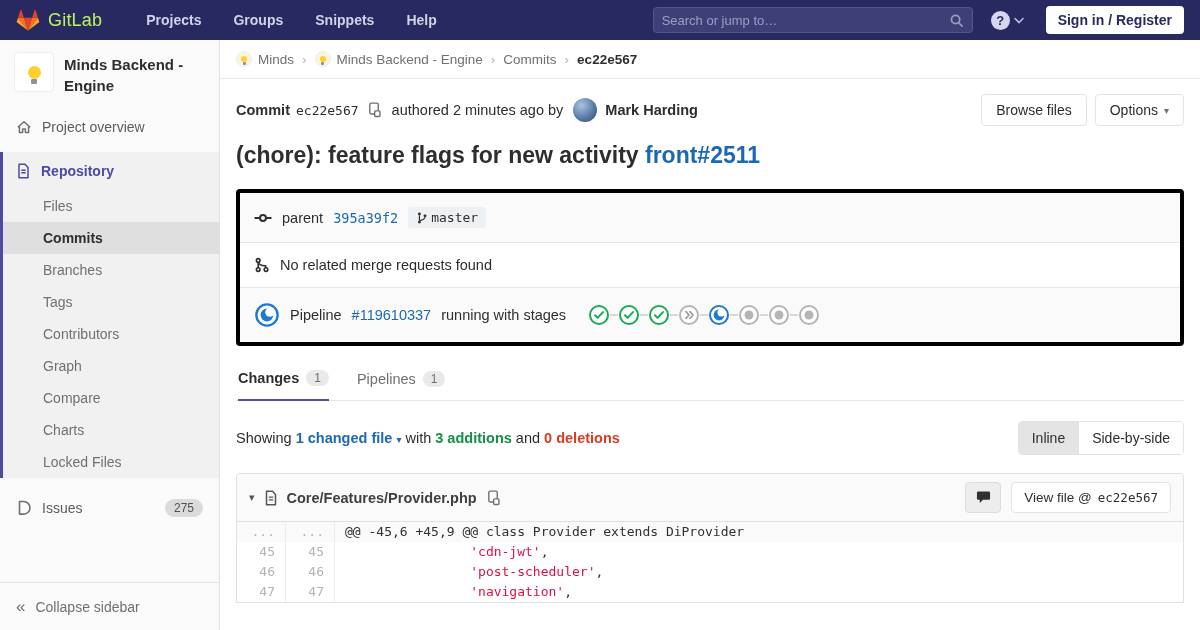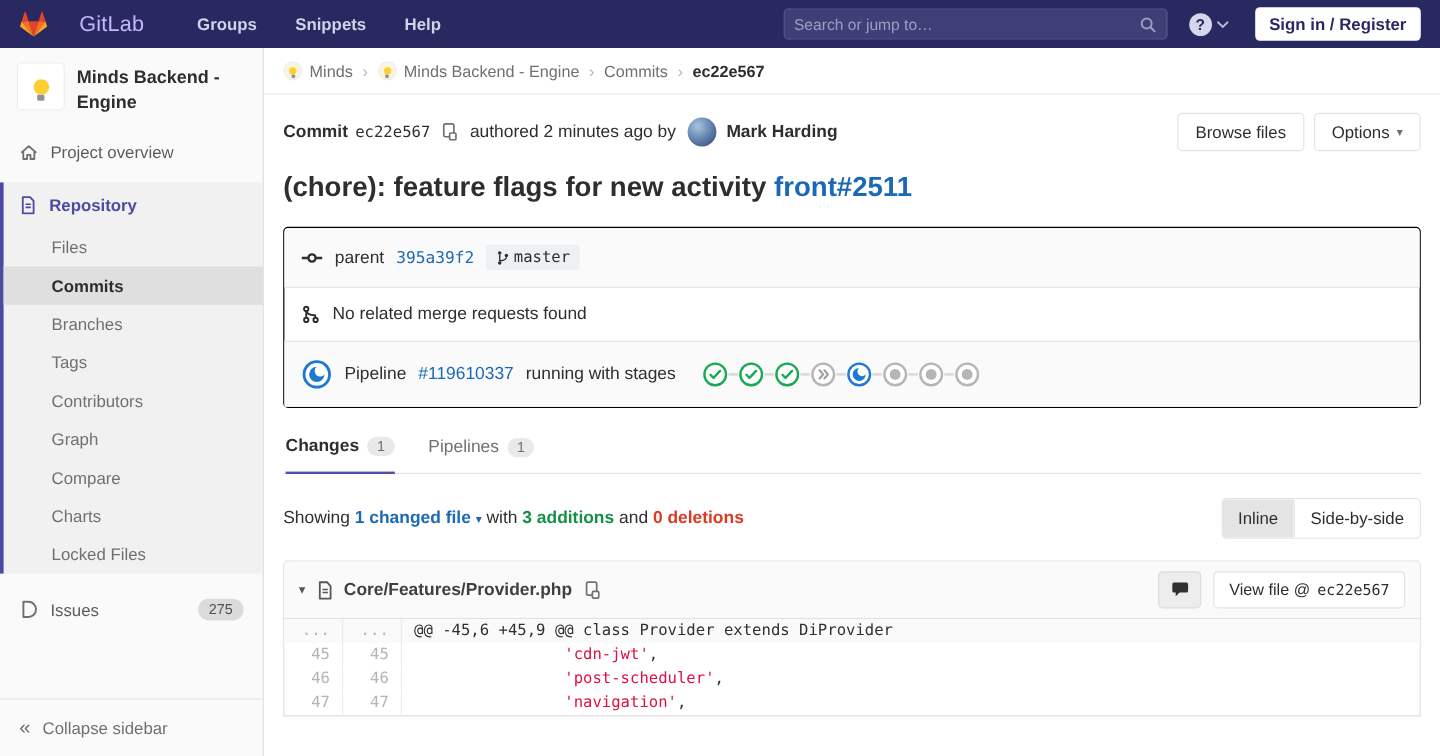--- a/index.html
+++ b/index.html
@@ -2,21 +2,21 @@
 <html><head>
 <meta charset="utf-8">
 <style>
   * { margin:0; padding:0; box-sizing:border-box; }
   html,body { width:1200px; height:630px; overflow:hidden; background:#fff;
     font-family:"Liberation Sans","DejaVu Sans",sans-serif; color:#2e2e2e; }
 
   
   .navbar { height:40px; background:#292961; display:flex; align-items:center; padding:0 16px; gap:8px; }
   .logo-wrap { display:flex; align-items:center; gap:8px; margin-right:24px; cursor:pointer; }
-  .logo-text { color:#c4b5fd; font-size:18px; letter-spacing:.2px;margin-left:18px; }
+  .logo-text { color:#bef264; font-size:18px; letter-spacing:.2px; }
   .nav-item { color:#d2d2e8; font-size:14px; font-weight:600; padding:0 12px; line-height:40px; cursor:pointer; }
   .nav-search { margin-left:auto; width:320px; height:26px; background:#3f3f77; border:1px solid #55558c;
     border-radius:4px; display:flex; align-items:center; padding:0 8px; }
   .nav-search input { flex:1; background:transparent; border:none; outline:none; color:#cfcfe6; font-size:13px; }
   .nav-search input::placeholder { color:#9d9dc4; }
   .help-wrap { display:flex; align-items:center; gap:4px; margin:0 14px 0 10px; cursor:pointer; }
   .help-circle { width:19px; height:19px; border-radius:50%; background:#d6d6ec; color:#292961;
     font-size:13px; font-weight:700; display:flex; align-items:center; justify-content:center; }
   .signin-btn { background:#fff; color:#292961; font-size:14px; font-weight:700; border:none;
     border-radius:4px; padding:6px 12px; cursor:pointer; }
@@ -66,21 +66,21 @@
   .author-name { font-size:14.5px; font-weight:700; }
   .head-actions { margin-left:auto; display:flex; gap:8px;align-items:center; }
   .btn { background:#fff; border:1px solid #e3e3e3; border-radius:4px; padding:7px 14px;
     font-size:14px; color:#2e2e2e; cursor:pointer; display:inline-flex; align-items:center; gap:6px;
     font-family:inherit; }
   .caret { font-size:10px; color:#707070; }
 
   .commit-title { margin:16px 16px 20px; font-size:23px; font-weight:700; color:#2e2e2e; }
   .commit-title a { color:#1b69b6; text-decoration:none; cursor:pointer; }
 
-  .info-box { margin:0 16px 24px; border:1px solid #000000; border-radius:4px; }
+  .info-box { margin:0 16px 24px; border:4px solid #000000; border-radius:4px; }
   .info-row { display:flex; align-items:center; gap:10px; padding:14px 14px; font-size:14.5px; }
   .info-row + .info-row { border-top:1px solid #e5e5e5; }
   .info-row.gray { background:#fafafa; }
   .info-row:first-child { border-radius:4px 4px 0 0; }
   .parent-sha { color:#1b69b6; font-family:"DejaVu Sans Mono","Liberation Mono",monospace; font-size:13.5px; cursor:pointer; }
   .branch-badge { background:#eef1f4; border-radius:3px; padding:3px 8px; display:inline-flex; align-items:center; gap:3px;
     font-family:"DejaVu Sans Mono","Liberation Mono",monospace; font-size:13px; color:#2e2e2e; cursor:pointer; }
   .pipe-link { color:#1b69b6; cursor:pointer; }
   .stages { display:flex; align-items:center; margin-left:12px; }
   .stage-connector { width:8px; height:2px; background:#d8d8d8; }
@@ -132,20 +132,21 @@
         <path fill="#fc6d26" d="M18 33.7l-6.2-19.1H3.1z"></path>
         <path fill="#fca326" d="M3.1 14.6L1.2 20.4c-.17.53.02 1.1.47 1.43L18 33.7z"></path>
         <path fill="#e24329" d="M3.1 14.6h8.7L8.06 3.1c-.19-.59-1.02-.59-1.21 0z"></path>
         <path fill="#fc6d26" d="M18 33.7l6.2-19.1h8.7z"></path>
         <path fill="#fca326" d="M32.9 14.6l1.9 5.8c.17.53-.02 1.1-.47 1.43L18 33.7z"></path>
         <path fill="#e24329" d="M32.9 14.6h-8.7l3.74-11.5c.19-.59 1.02-.59 1.21 0z"></path>
       </svg>
     </span>
     <span class="logo-text">GitLab</span>
   </div>
+  <span class="nav-item">Projects</span>
   <span class="nav-item">Groups</span>
   <span class="nav-item">Snippets</span>
   <span class="nav-item">Help</span>
   <div class="nav-search">
     <input type="text" placeholder="Search or jump to…" style="">
     <span style="display:inline-flex;">
       <svg width="15" height="15" viewBox="0 0 16 16">
           <circle cx="7" cy="7" r="4.4" fill="none" stroke="#9d9dc4" stroke-width="1.8"></circle>
           <path d="M10.4 10.4L14 14" stroke="#9d9dc4" stroke-width="1.8" stroke-linecap="round"></path>
         </svg>

